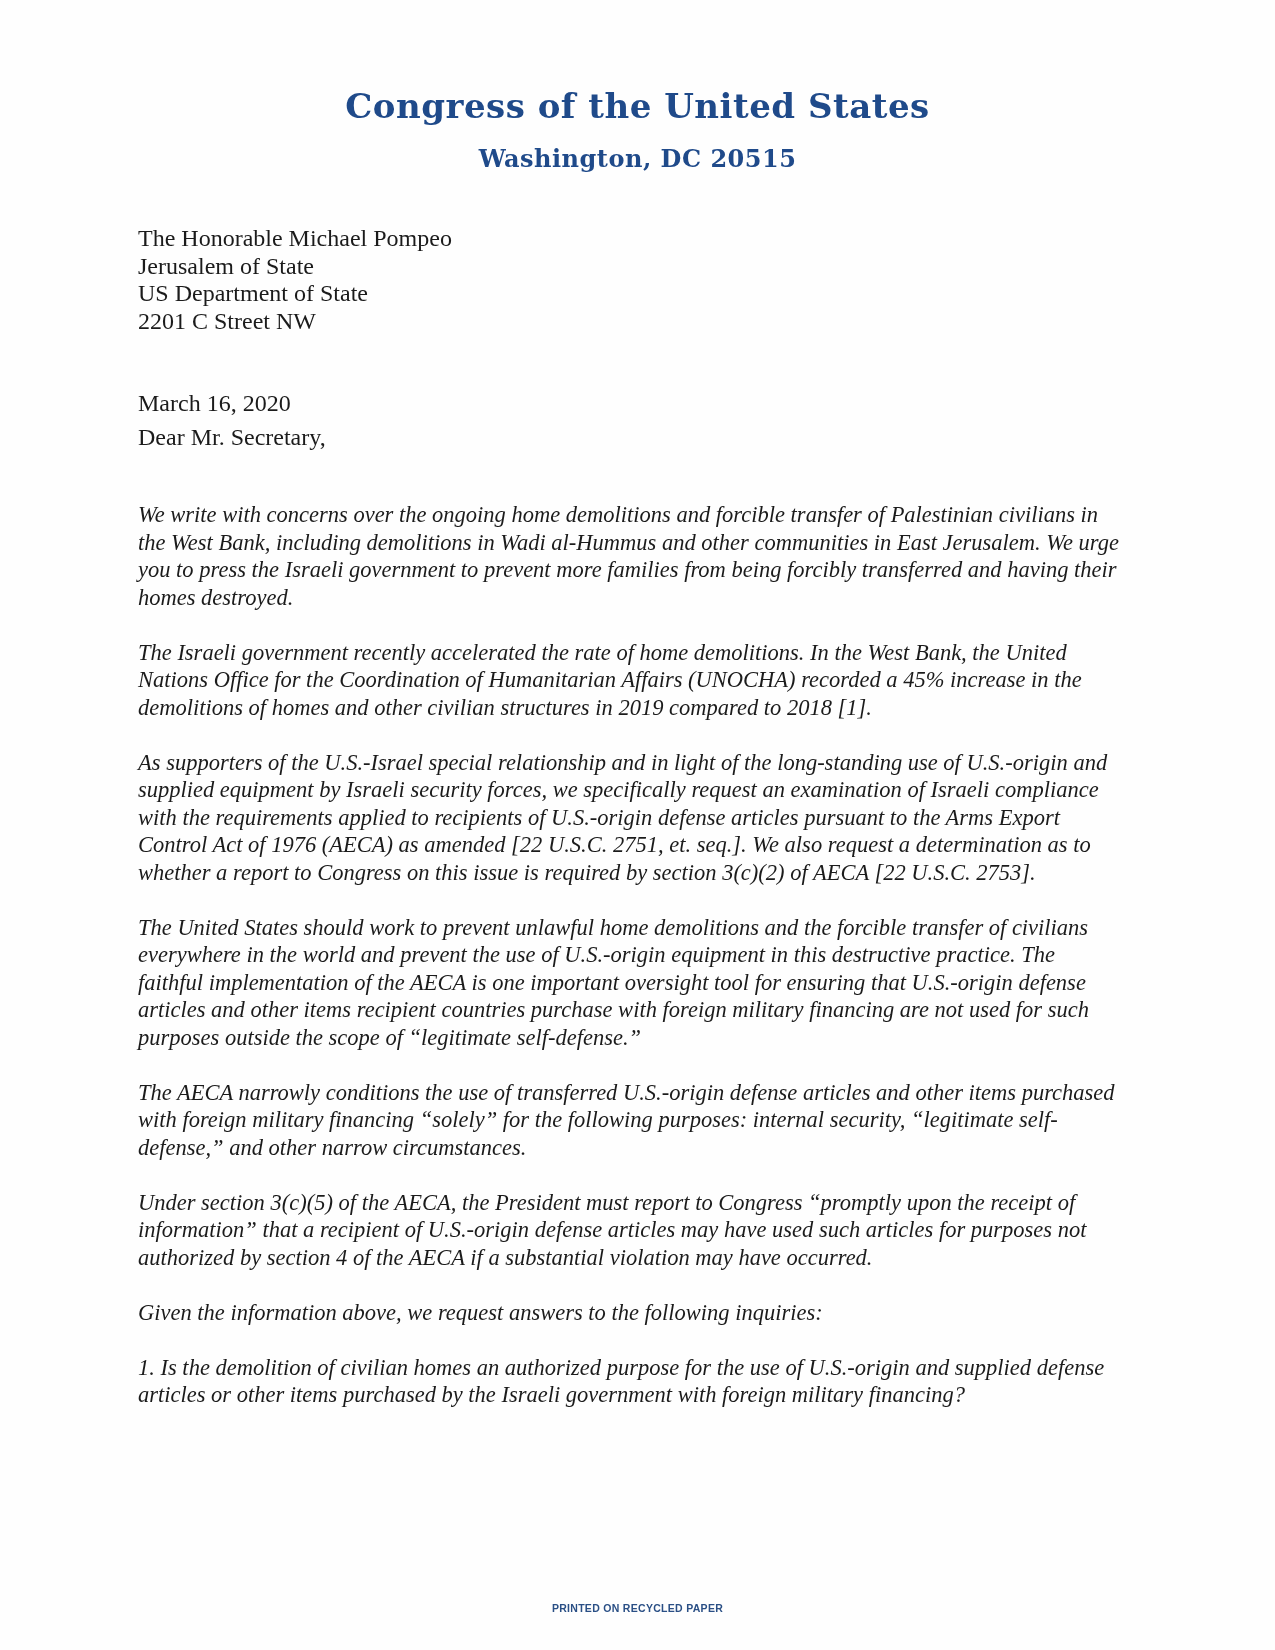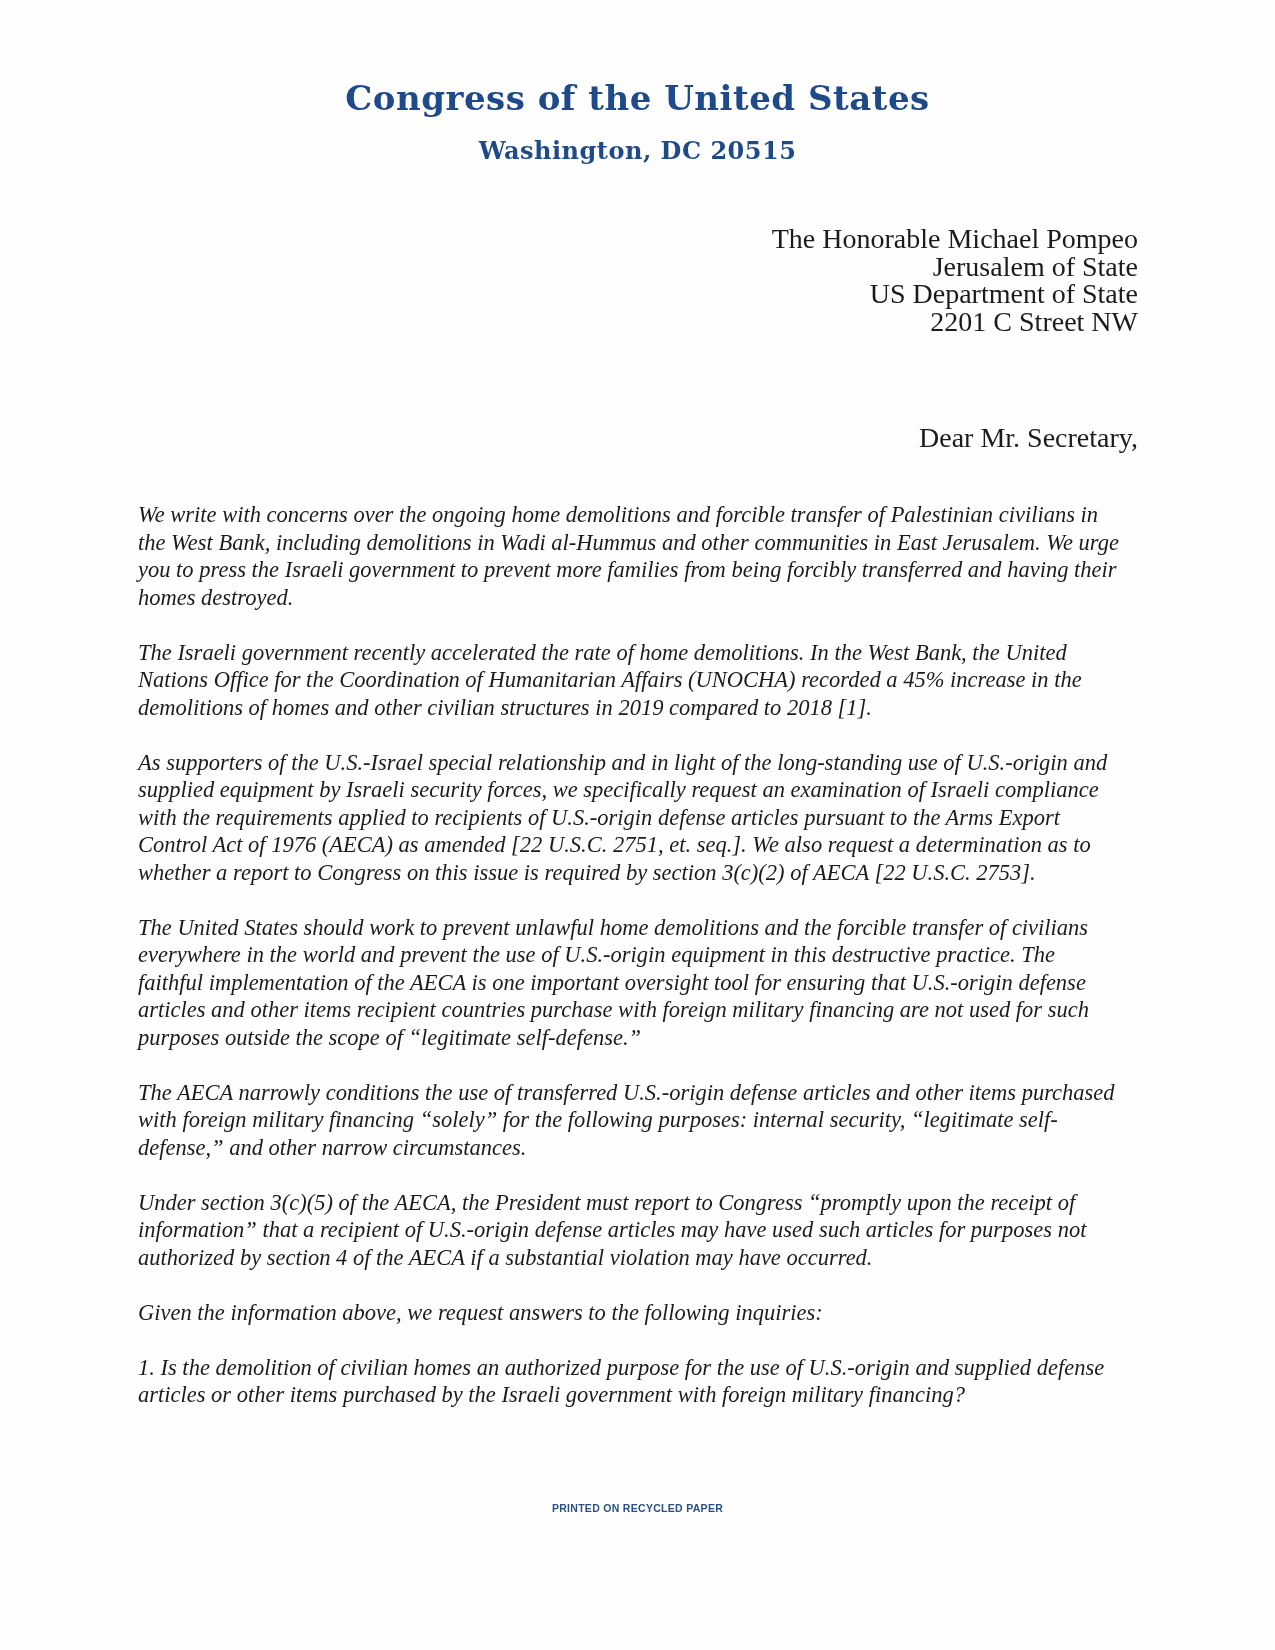--- a/index.html
+++ b/index.html
@@ -1,46 +1,47 @@
 <!DOCTYPE html>
 <html><head>
 <meta charset="utf-8">
 <style>
   html, body { margin: 0; padding: 0; background: #ffffff; }
   body { width: 1275px; height: 1650px; position: relative; overflow: hidden; }
   .page { position: absolute; left: 0; top: 0; width: 1275px; height: 1650px; background: #fefefe; }
-  .letterhead { position: absolute; left: 0; top: 78px; width: 1275px; text-align: center; color: #1f4a8a; }
+  .letterhead { position: absolute; left: 0; top: 86px; width: 1275px; text-align: center; color: #1f4a8a; }
   .lh-title { font-family: "DejaVu Serif", serif; font-weight: bold; font-size: 34px; letter-spacing: 0.5px; line-height: 40px; }
   .lh-sub { font-family: "DejaVu Serif", serif; font-weight: bold; font-size: 24px; letter-spacing: 0.5px; line-height: 30px; margin-top: 18px; }
-  .text { position: absolute; left: 138px; width: 1000px; font-family: "Liberation Serif", serif; font-size: 28px; line-height: 27.5px; color: #1b1b1b; text-align: right; }
+  .text { position: absolute; left: 138px; width: 1000px; font-family: "Liberation Serif", serif; font-size: 24px; line-height: 27.5px; color: #1b1b1b; }
   .addr { top: 225px; }
   .addr div { white-space: nowrap; }
   .date { top: 390px; }
   .salutation { top: 424px; }
   .body-block { position: absolute; left: 138px; top: 501px; width: 985px; font-family: "Liberation Serif", serif; font-size: 22.5px; line-height: 27.5px; color: #1b1b1b; }
   .body-block p { margin: 0 0 27.5px 0; font-style: italic; }
-  .footer { position: absolute; left: 0; top: 1502px; width: 1275px; text-align: center; font-family: "Liberation Sans", sans-serif; font-weight: bold; font-size: 10.5px; color: #2a4f85; letter-spacing: 0.3px; }
+  .footer { position: absolute; left: 0; top: 1602px; width: 1275px; text-align: center; font-family: "Liberation Sans", sans-serif; font-weight: bold; font-size: 10.5px; color: #2a4f85; letter-spacing: 0.3px; }
 </style>
 </head>
 <body>
 
 <div class="page">
 
   <div class="letterhead">
     <div class="lh-title">Congress of the United States</div>
     <div class="lh-sub">Washington, DC 20515</div>
   </div>
 
   <div class="text addr">
     <div>The Honorable Michael Pompeo</div>
     <div>Jerusalem of State</div>
     <div>US Department of State</div>
     <div>2201 C Street NW</div>
   </div>
 
+  <div class="text date">March 16, 2020</div>
 
   <div class="text salutation">Dear Mr. Secretary,</div>
 
   <div class="body-block">
     <p>We write with concerns over the ongoing home demolitions and forcible transfer of Palestinian civilians in the West Bank, including demolitions in Wadi al-Hummus and other communities in East Jerusalem. We urge you to press the Israeli government to prevent more families from being forcibly transferred and having their homes destroyed.</p>
     <p>The Israeli government recently accelerated the rate of home demolitions. In the West Bank, the United Nations Office for the Coordination of Humanitarian Affairs (UNOCHA) recorded a 45% increase in the demolitions of homes and other civilian structures in 2019 compared to 2018 [1].</p>
     <p>As supporters of the U.S.-Israel special relationship and in light of the long-standing use of U.S.-origin and supplied equipment by Israeli security forces, we specifically request an examination of Israeli compliance with the requirements applied to recipients of U.S.-origin defense articles pursuant to the Arms Export Control Act of 1976 (AECA) as amended [22 U.S.C. 2751, et. seq.].  We also request a determination as to whether a report to Congress on this issue is required by section 3(c)(2) of AECA [22 U.S.C. 2753].</p>
     <p>The United States should work to prevent unlawful home demolitions and the forcible transfer of civilians everywhere in the world and prevent the use of U.S.-origin equipment in this destructive practice. The faithful implementation of the AECA is one important oversight tool for ensuring that U.S.-origin defense articles and other items recipient countries purchase with foreign military financing are not used for such purposes outside the scope of “legitimate self-defense.”</p>
     <p>The AECA narrowly conditions the use of transferred U.S.-origin defense articles and other items purchased with foreign military financing “solely” for the following purposes: internal security, “legitimate self-defense,” and other narrow circumstances.</p>
     <p>Under section 3(c)(5) of the AECA, the President must report to Congress “promptly upon the receipt of information” that a recipient of U.S.-origin defense articles may have used such articles for purposes not authorized by section 4 of the AECA if a substantial violation may have occurred.</p>

